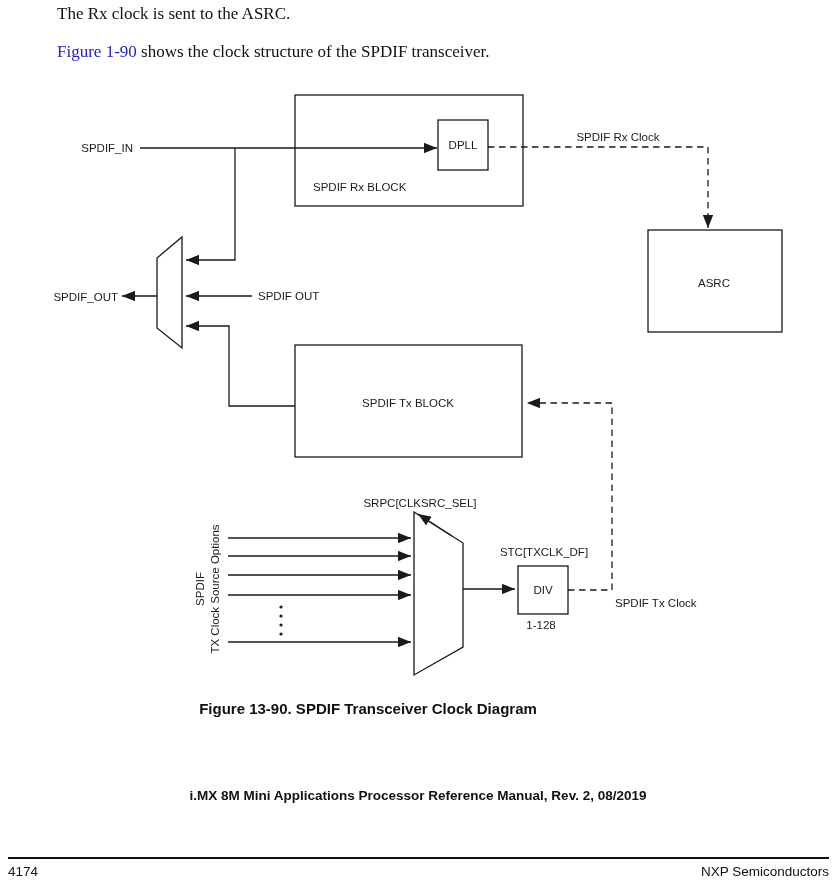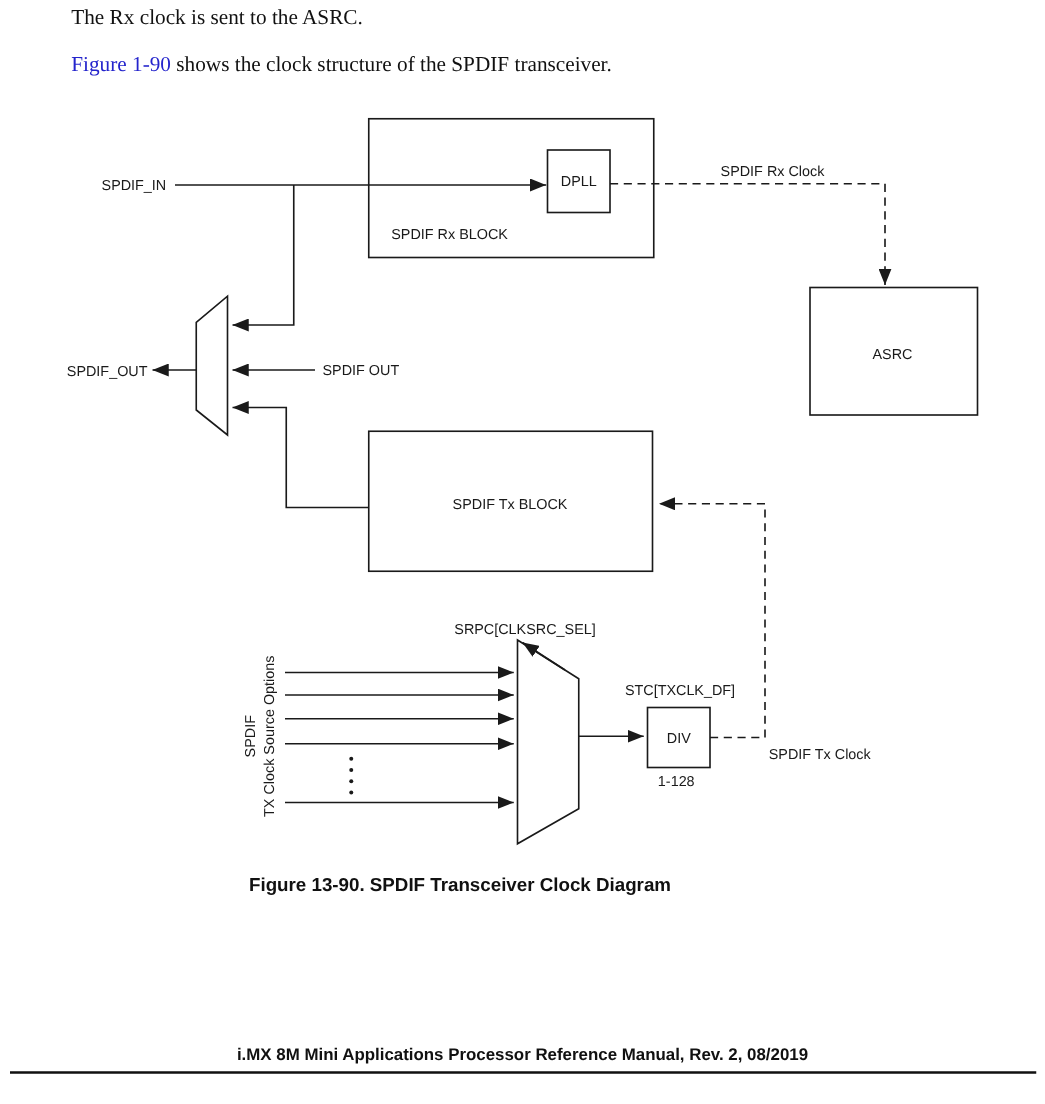--- a/index.html
+++ b/index.html
@@ -37,21 +37,21 @@
     left: 0;
     width: 736px;
     text-align: center;
     font-family: "Liberation Sans", sans-serif;
     font-weight: bold;
     font-size: 15px;
     color: #111111;
   }
   .footer-title {
     position: absolute;
-    top: 836px;
+    top: 788px;
     left: 0;
     width: 836px;
     text-align: center;
     font-weight: bold;
     font-size: 13.5px;
     color: #111111;
   }
   .footer-rule {
     position: absolute;
     top: 857px;
@@ -140,14 +140,18 @@
     <text x="204" y="589" text-anchor="middle" transform="rotate(-90 204 589)">SPDIF</text>
     <text x="219" y="589" text-anchor="middle" transform="rotate(-90 219 589)">TX Clock Source Options</text>
   </svg>
 
   <div class="caption">Figure 13-90. SPDIF Transceiver Clock Diagram</div>
 
   <div class="footer-title">i.MX 8M Mini Applications Processor Reference Manual, Rev. 2, 08/2019</div>
 
   <div class="footer-rule"></div>
 
+  <div class="footer-row">
+    <span>4174</span>
+    <span>NXP Semiconductors</span>
+  </div>
 
 </div>
 
 </body></html>

